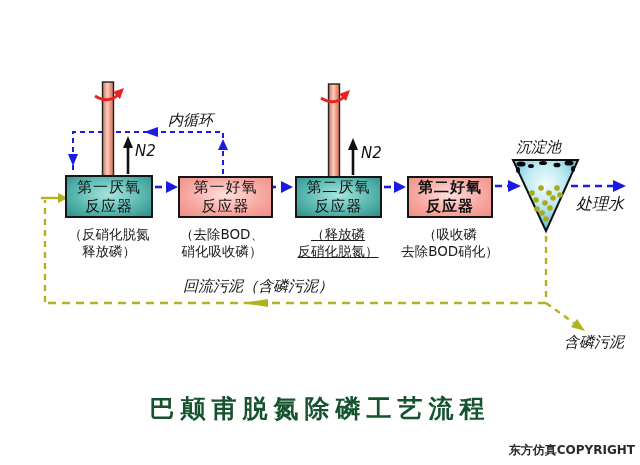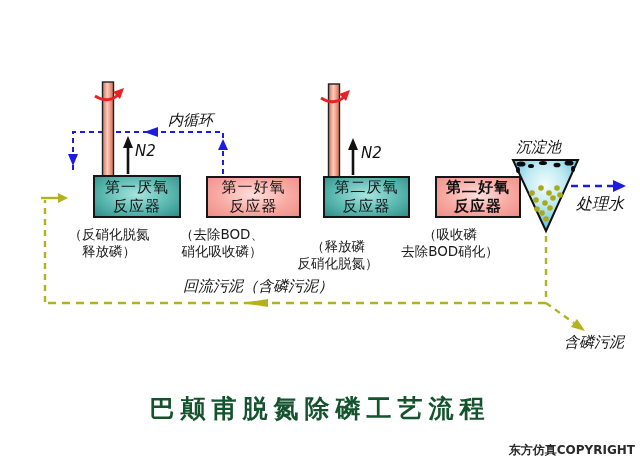--- a/index.html
+++ b/index.html
@@ -4,21 +4,21 @@
 <style>
   html,body{margin:0;padding:0;background:#ffffff;}
   #canvas{
     position:relative;width:640px;height:465px;background:#ffffff;overflow:hidden;
     font-family:"DejaVu Sans","Liberation Sans",sans-serif;color:#111;
   }
   svg.layer{position:absolute;left:0;top:0;width:640px;height:465px;}
   .reactor{
     position:absolute;width:88px;height:43px;border:2px solid #161616;
     display:flex;flex-direction:column;align-items:center;justify-content:center;
-    font-size:15px;line-height:19px;letter-spacing:1px;text-align:center;box-sizing:border-box;margin-left:28px;
+    font-size:15px;line-height:19px;letter-spacing:1px;text-align:center;box-sizing:border-box;
   }
   .reactor.anaerobic{background:radial-gradient(ellipse at 50% 45%, #a8e6e0 0%, #5cbab2 55%, #2e8f88 100%);}
   .reactor.aerobic{background:radial-gradient(ellipse at 50% 45%, #ffe0de 0%, #f8aaa4 55%, #ef8d86 100%);}
   .caption{
     position:absolute;width:124px;text-align:center;font-size:13.5px;line-height:17px;color:#1a1a1a;
   }
   .lbl{position:absolute;font-size:15px;color:#111;white-space:nowrap;font-style:italic;}
   .lbl-treated{font-size:16px;}
   .lbl-excess{text-align:center;line-height:17px;}
   .title{
@@ -148,21 +148,21 @@
   </div>
 
   <div class="caption" style="left:160px;top:226px;">
     <div>（去除BOD、</div>
     <div>硝化吸收磷）</div>
   </div>
   <div class="caption" style="left:47px;top:226px;">
     <div>（反硝化脱氮</div>
     <div>释放磷）</div>
   </div>
-  <div class="caption" style="left:276px;top:238px;">
+  <div class="caption" style="left:276px;top:226px;text-decoration:underline;">
     <div>（释放磷</div>
     <div>反硝化脱氮）</div>
   </div>
   <div class="caption" style="left:388px;top:226px;">
     <div>（吸收磷</div>
     <div>去除BOD硝化）</div>
   </div>
 
   <div class="lbl" style="left:168px;top:111px;">内循环</div>
   <div class="lbl" style="left:135px;top:142px;">N2</div>

